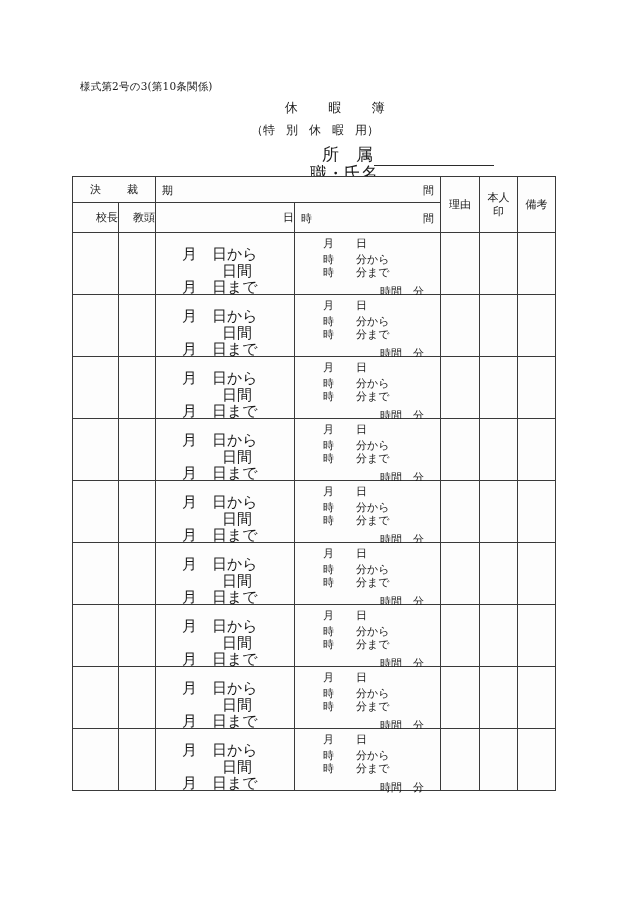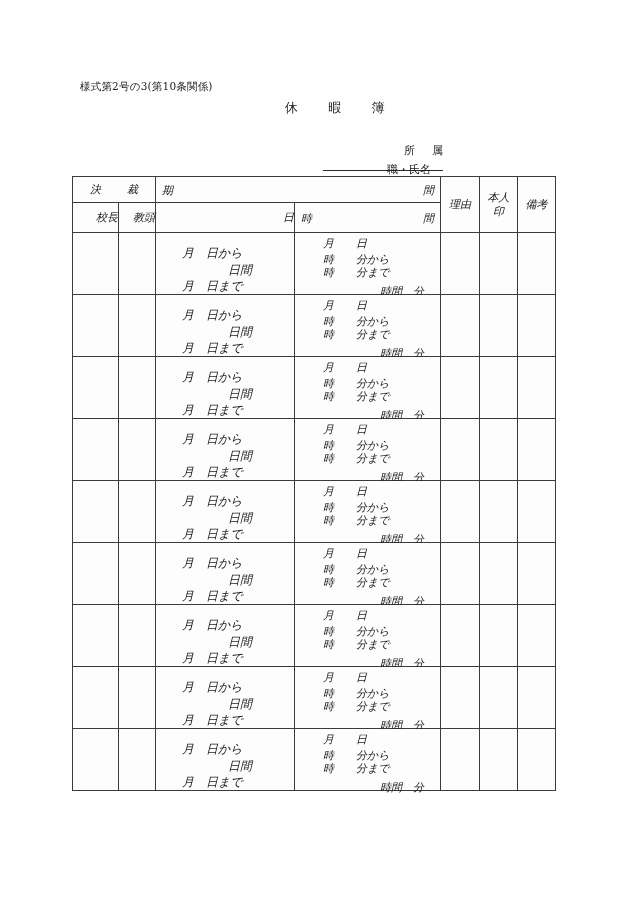--- a/index.html
+++ b/index.html
@@ -52,25 +52,24 @@
     top: 122px;
     width: 630px;
     text-align: center;
     font-size: 12px;
   }
   .title-sub .sp2 { display: inline-block; width: 11px; }
 
   
   .field {
     position: absolute;
-    font-size: 11px;
+    font-size: 17px;
     white-space: nowrap;
     display: flex;
     align-items: flex-end;
-    flex-direction: column;
   }
   .field .lbl { display: inline-block; }
   .field .lbl .gap { display: inline-block; width: 17px; }
   .field .rule {
     display: inline-block;
     width: 120px;
     border-bottom: 1px solid #2b2b2b;
     height: 12px;
     margin-left: 1px;
   }
@@ -79,21 +78,20 @@
 
   
   .tbl {
     position: absolute;
     left: 72px;
     top: 176px;
     width: 483px;
     border-collapse: collapse;
     table-layout: fixed;
     font-size: 10.5px;
-    font-style: italic;
   }
   .tbl td, .tbl th {
     border: 1px solid #3a3a3a;
     padding: 0;
     font-weight: normal;
     vertical-align: middle;
     background: #fdfdfd;
   }
 
   
@@ -132,21 +130,21 @@
     text-align: center;
     font-size: 11px;
     line-height: 1.25;
   }
 
   
   .row-cell { height: 61px; }
   .c-day {
     position: relative;
     height: 61px;
-    font-size: 12px;
+    font-size: 15px;
   }
   .c-day .ln1 { position: absolute; left: 26px;  top: 12px; }
   .c-day .ln2 { position: absolute; right: 42px; top: 29px; text-align: right; }
   .c-day .ln3 { position: absolute; left: 26px;  top: 45px; }
 
   .c-time {
     position: relative;
     height: 61px;
     font-size: 11px;
     margin-left: 19px;
@@ -160,20 +158,23 @@
 <body>
 
 <div class="page">
 
   <div class="form-no">様式第2号の3(第10条関係)</div>
 
   <div class="title-main">
     <span>休</span><span class="sp"></span><span>暇</span><span class="sp"></span><span>簿</span>
   </div>
 
+  <div class="title-sub">
+    <span>（特</span><span class="sp2"></span><span>別</span><span class="sp2"></span><span>休</span><span class="sp2"></span><span>暇</span><span class="sp2"></span><span>用）</span>
+  </div>
 
   <div class="field" id="field-affiliation">
     <span class="lbl"><span>所</span><span class="gap"></span><span>属</span></span>
     <span class="rule"></span>
   </div>
 
   <div class="field" id="field-name">
     <span class="lbl">職・氏名</span>
     <span class="rule"></span>
   </div>

